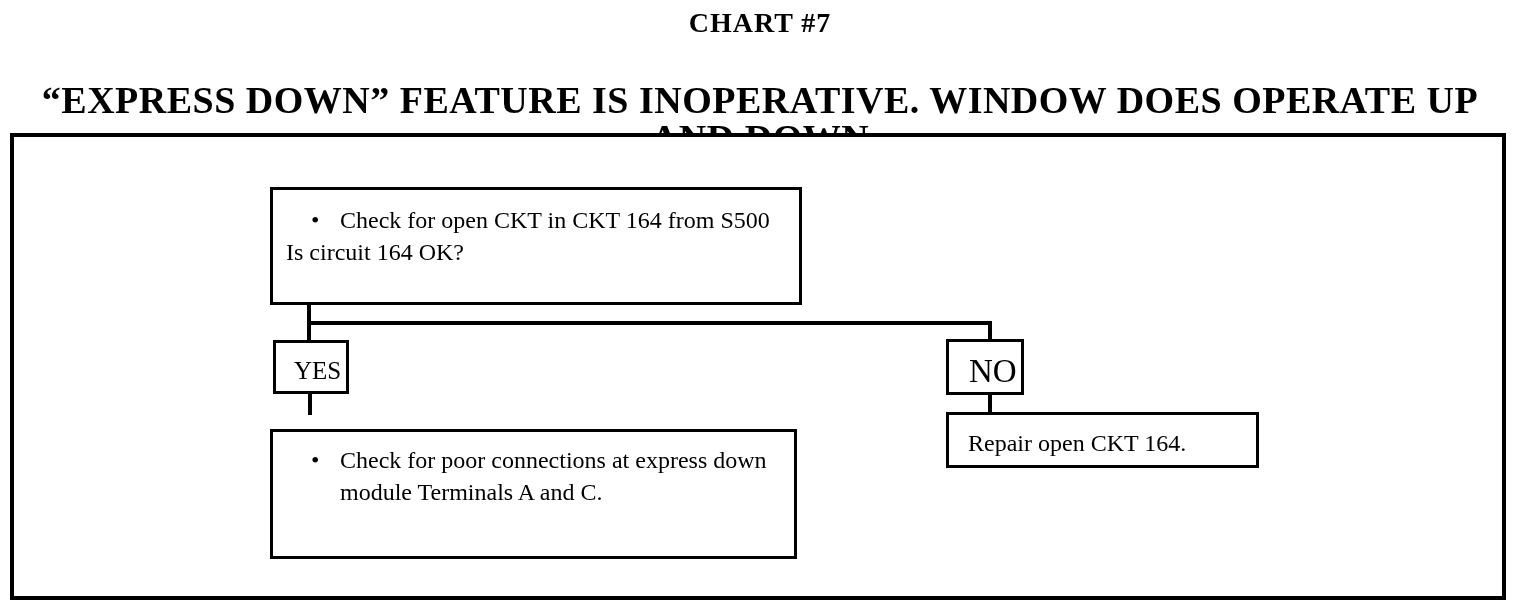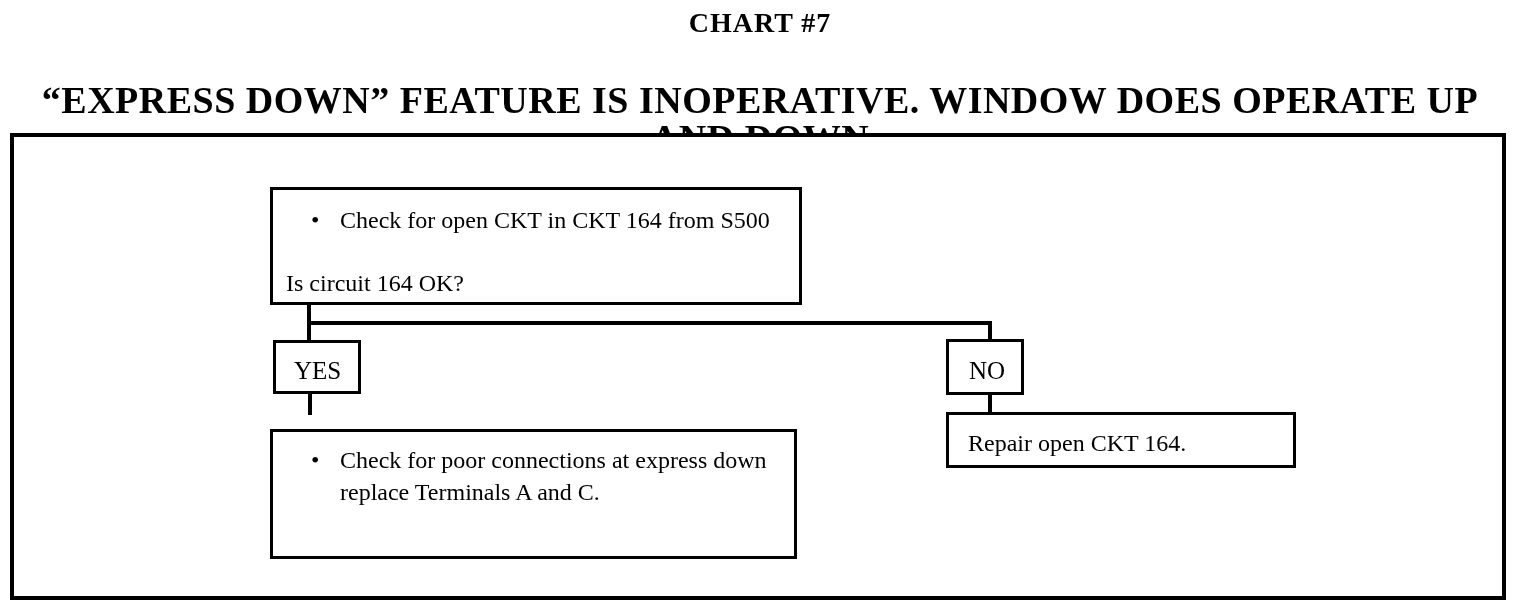--- a/index.html
+++ b/index.html
@@ -61,46 +61,46 @@
     line-height: 32px;
     color: #000000;
   }
   .box-step1 {
     left: 256px; top: 50px;
     width: 532px; height: 118px;
     padding-top: 14px;
   }
   .box-yes {
     left: 259px; top: 203px;
-    width: 88px; height: 54px;
+    width: 76px; height: 54px;
     font-size: 25px;
     padding: 12px 0 0 18px;
   }
   .box-no {
     left: 932px; top: 202px;
     width: 78px; height: 56px;
-    font-size: 25px;
+    font-size: 33px;
     padding: 13px 0 0 20px;
   }
   .box-yes-action {
     left: 256px; top: 292px;
     width: 527px; height: 130px;
     padding-top: 12px;
   }
   .box-no-action {
     left: 932px; top: 275px;
-    width: 350px; height: 56px;
+    width: 313px; height: 56px;
     padding: 12px 0 0 19px;
   }
 
   
   .bullet-line { padding-left: 38px; white-space: nowrap; }
   .bullet-glyph { display: inline-block; width: 29px; }
   .cont-line   { padding-left: 67px; white-space: nowrap; }
-  .q-line      { padding-left: 13px; white-space: nowrap; margin-top: 31px; }
+  .q-line      { padding-left: 13px; white-space: nowrap; }
 
   
   .conn {
     position: absolute;
     background: #000000;
   }
   .conn-v-step1-junction { left: 293px; top: 166px; width: 4px; height: 40px; }
   .conn-h-branch         { left: 293px; top: 184px; width: 685px; height: 4px; }
   .conn-v-no-drop        { left: 974px; top: 186px; width: 4px; height: 18px; }
   .conn-v-yes-drop       { left: 294px; top: 255px; width: 4px; height: 23px; }
@@ -137,21 +137,21 @@
       <span>NO</span>
     </div>
 
     <div class="conn conn-v-yes-drop"></div>
     <div class="conn conn-v-no-action-drop"></div>
 
     <div class="fc-box box-yes-action">
       <div class="bullet-line">
         <span class="bullet-glyph">•</span><span>Check for poor connections at express down</span>
       </div>
-      <div class="cont-line">replace Terminals A and C.</div>
+      <div class="cont-line">module Terminals A and C.</div>
     </div>
 
     <div class="fc-box box-no-action">
       <span>Repair open CKT 164.</span>
     </div>
 
   </div>
 </div>
 
 </body></html>

